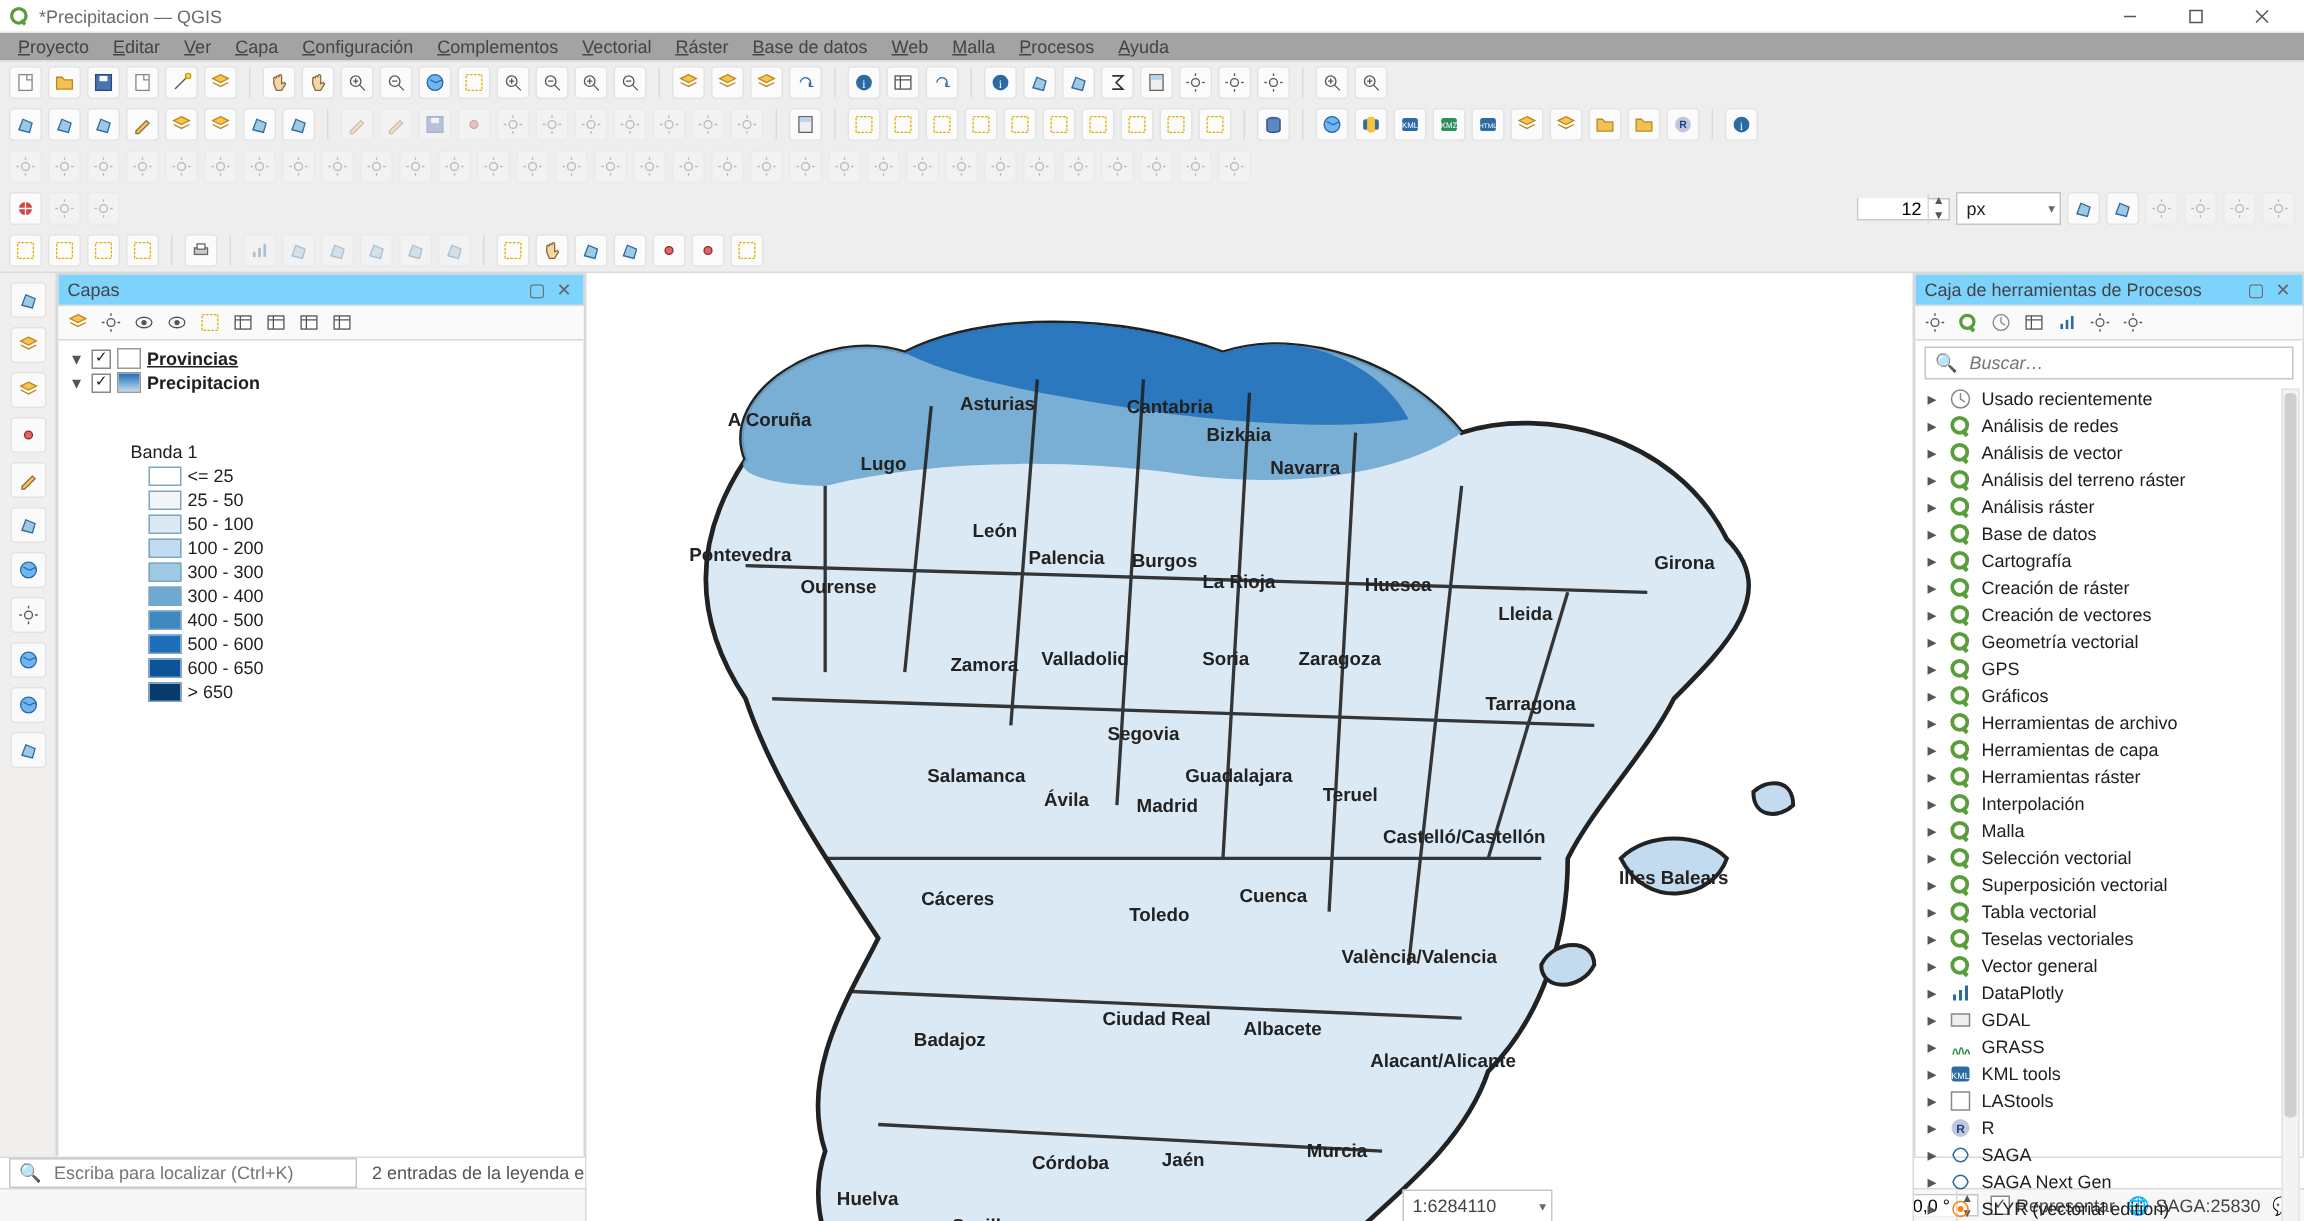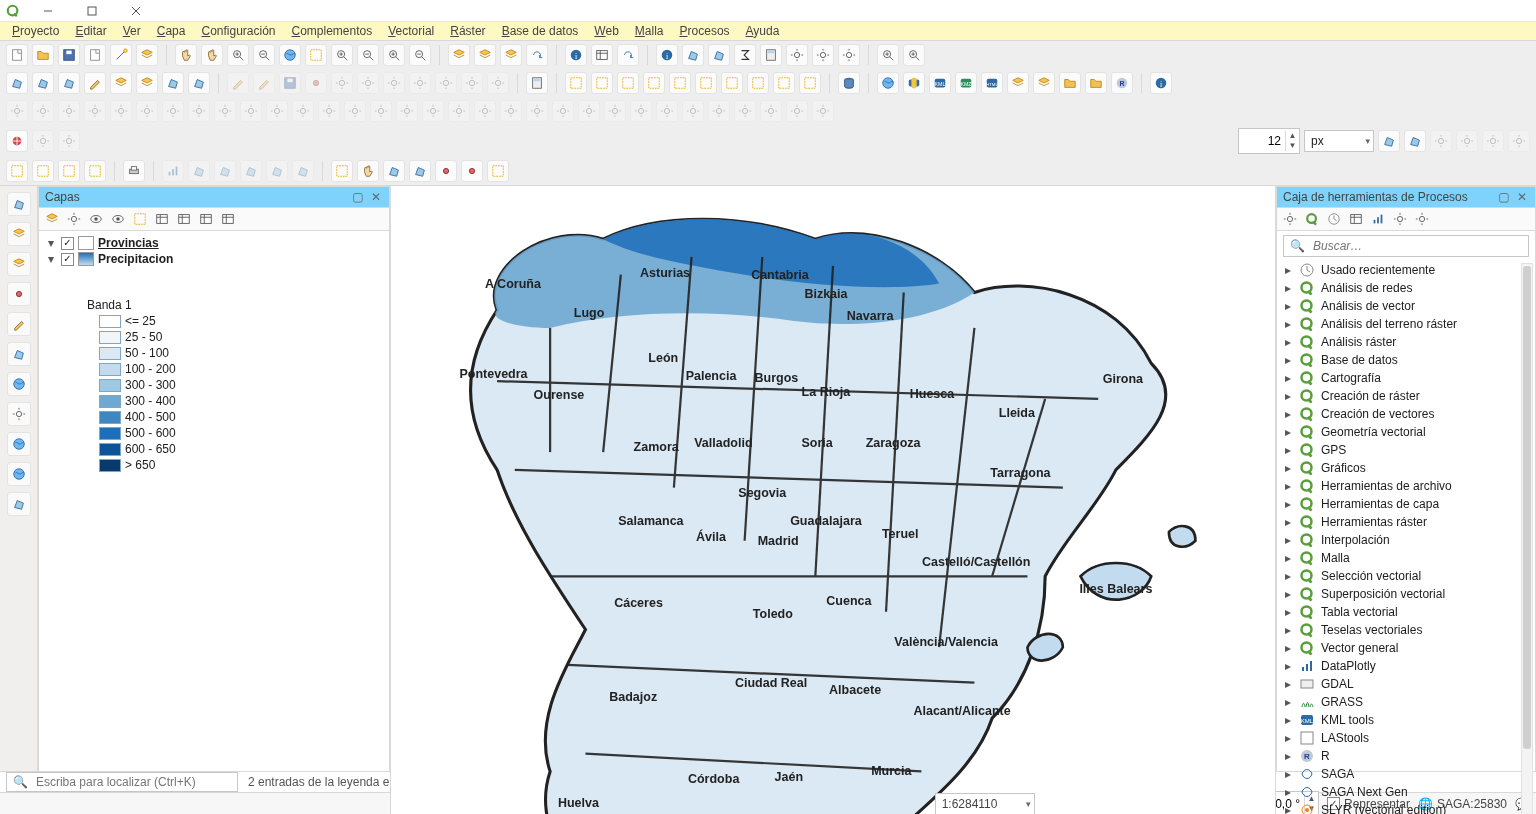--- a/index.html
+++ b/index.html
@@ -36,21 +36,21 @@
     display:inline-flex; align-items:center; justify-content:center;
   }
   .q-logo svg { width:14px; height:14px; }
   .titlebar-title { flex: 1 1 auto; font-size:12px; }
   .win-btn { width:44px; height:22px; display:flex; align-items:center; justify-content:center; color:#555; }
   .win-btn svg { width:10px; height:10px; }
 
   
   .menubar {
     height: 22px;
-    background:#fef9c3;
+    background:#a3a3a3;
     display:flex; align-items:center;
     padding: 0 4px;
     border-bottom:1px solid var(--border-light);
   }
   .menubar .mi { padding:2px 8px; color:#444; cursor:default; }
   .menubar .mi .accel { text-decoration: underline; }
 
   
   .toolbars { background:#eeeeee; border-bottom:1px solid var(--border-light); }
   .tb-row { display:flex; align-items:center; gap:4px; padding:3px 6px; }
@@ -58,21 +58,21 @@
     width:22px; height:22px; border-radius:3px;
     display:inline-flex; align-items:center; justify-content:center;
     background: #fbfbfb; border:1px solid #e3e3e3; cursor:default;
     position:relative;
   }
   .tb-btn.disabled { opacity:.35; }
   .tb-sep { width:1px; height:20px; background:var(--border-light); margin:0 4px; }
   .tb-svg { width:14px; height:14px; }
   .tb-spacer { flex: 1 1 auto; }
   .spin {
-    display:inline-flex; align-items:center; height:26px;
+    display:inline-flex; align-items:center; height:15px;
     border:1px solid var(--border); background:white;
   }
   .spin input { border:none; width:46px; text-align:right; padding:0 4px; font-size:12px; outline:none;}
   .spin .arrows { width:14px; display:flex; flex-direction:column; border-left:1px solid var(--border-light);}
   .spin .arrows span { height:10px; font-size:8px; line-height:10px; text-align:center; color:#555;}
   .combo { height:22px; border:1px solid var(--border); background:white; display:inline-flex; align-items:center; padding:0 14px 0 6px; position:relative;}
   .combo::after { content:"▾"; position:absolute; right:3px; font-size:9px; color:#666;}
 
   
   .main {
@@ -161,20 +161,21 @@
 </head>
 <body>
 
 <div class="titlebar">
   <span class="q-logo">
     <svg viewBox="0 0 32 32">
         <circle cx="15" cy="15" r="11" fill="none" stroke="#5a9e3c" stroke-width="5"></circle>
         <rect x="20" y="20" width="9" height="5" rx="1" fill="#5a9e3c" transform="rotate(45 20 20)"></rect>
       </svg>
   </span>
+  <span class="titlebar-title">*Precipitacion — QGIS</span>
   <span class="win-btn" title="min">
       <svg viewBox="0 0 10 10">
         <line x1="1" y1="5" x2="9" y2="5" stroke="#555" stroke-width="1"></line>
       </svg>
     </span>
   <span class="win-btn">
       <svg viewBox="0 0 10 10">
         <rect x="1" y="1" width="8" height="8" fill="none" stroke="#555" stroke-width="1"></rect>
       </svg>
     </span>

